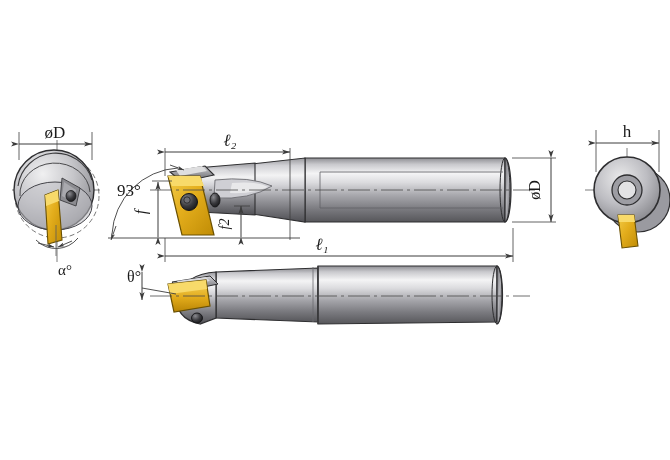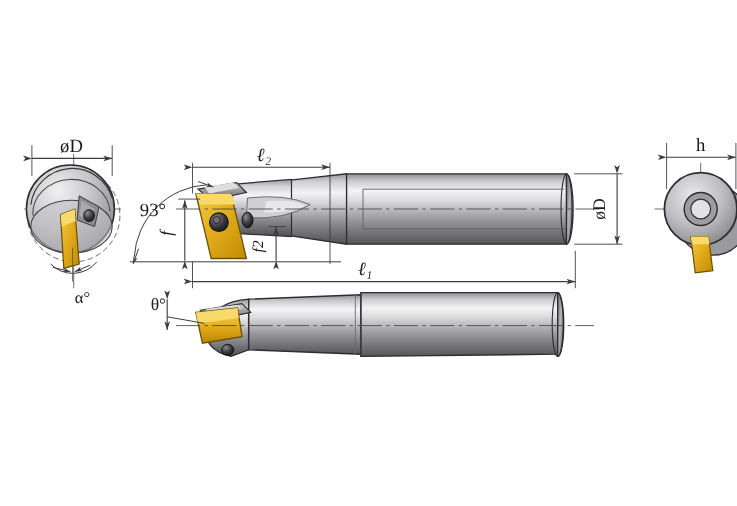--- a/index.html
+++ b/index.html
@@ -1,18 +1,18 @@
 <!DOCTYPE html>
 <html><head>
 <meta charset="utf-8">
 <style>
   html,body{margin:0;padding:0;background:#fff;}
   body{width:670px;height:460px;overflow:hidden;
        font-family:"Liberation Serif",serif;}
-  #stage{position:relative;width:614px;height:460px;background:#ffffff;padding-left:10px;}
+  #stage{position:relative;width:614px;height:460px;background:#ffffff;}
   svg{display:block;}
   .lbl{font-family:"Liberation Serif",serif;fill:#1a1a1a;}
 </style>
 </head>
 <body>
 
 <div id="stage">
 <svg width="670" height="460" viewBox="0 0 670 460">
 
   <defs>

